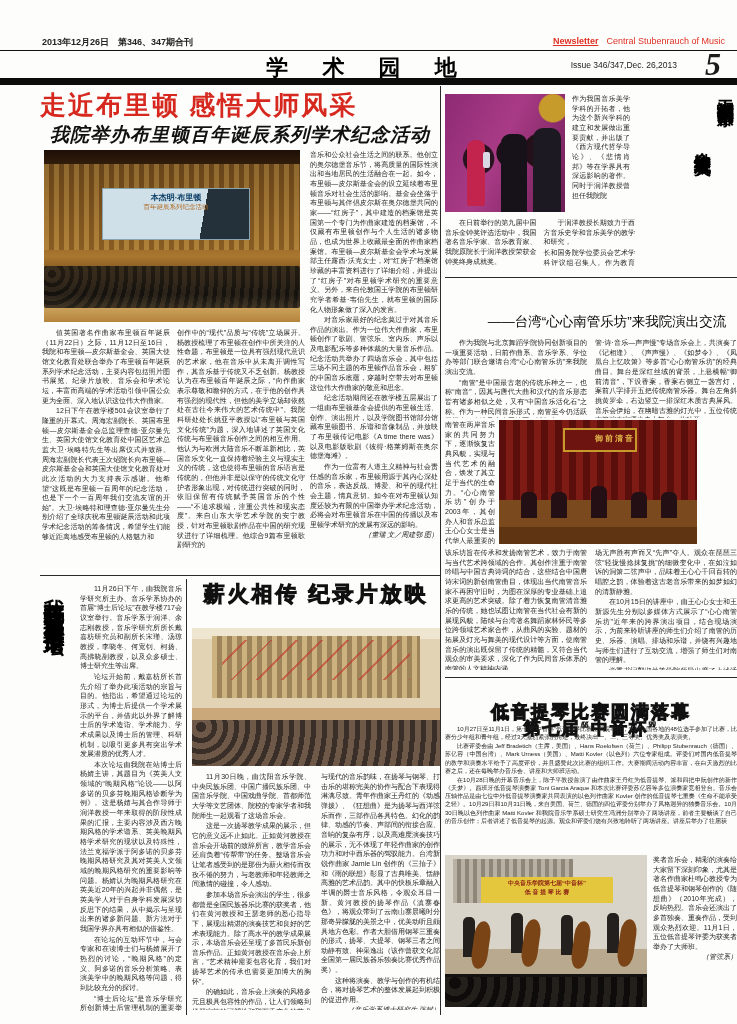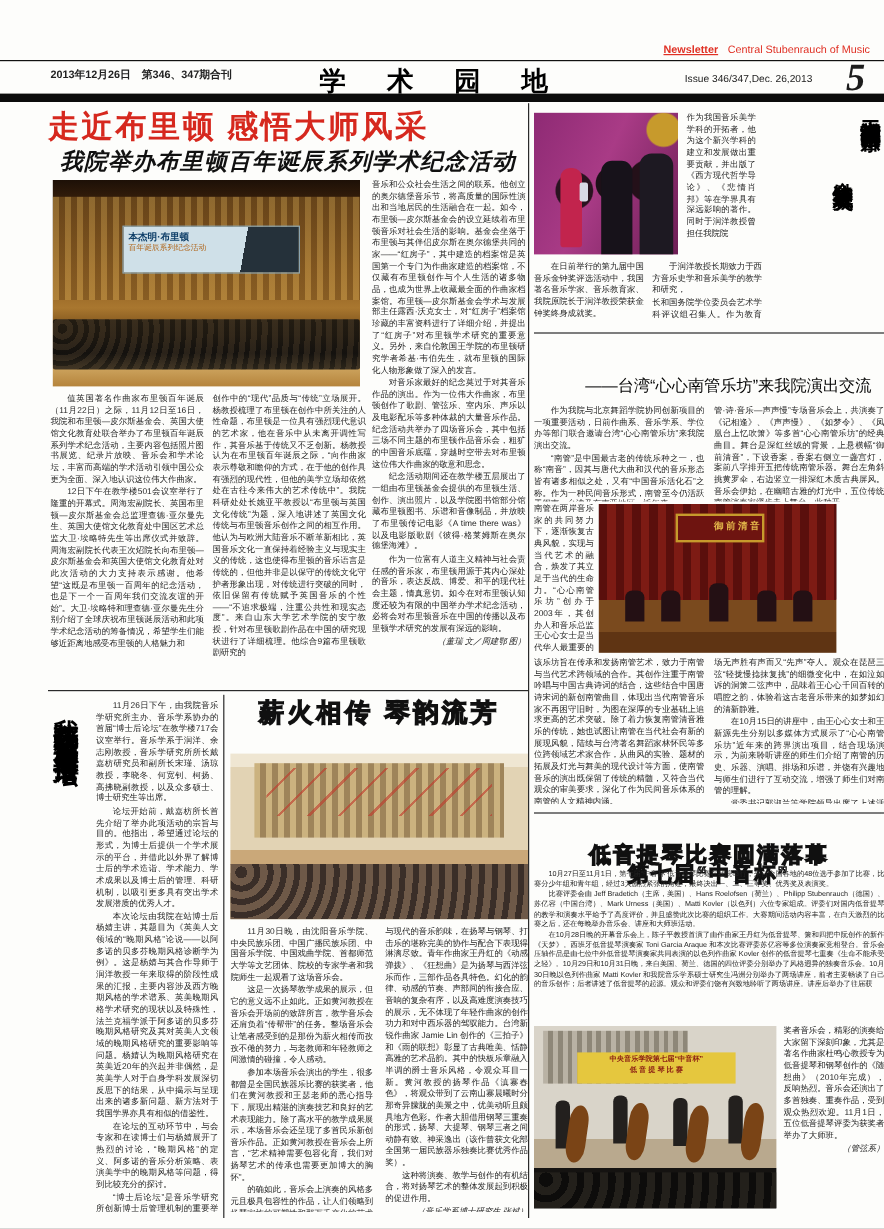--- a/index.html
+++ b/index.html
@@ -1,19 +1,19 @@
 <!DOCTYPE html>
 <html><head>
 <meta charset="utf-8">
 <style>
   html,body{margin:0;padding:0;background:#9a9a9a;}
   .page{position:relative;width:737px;height:1024px;background:#fdfdfb;margin:0 auto;
         font-family:"Liberation Sans",sans-serif;color:#1c1c1c;overflow:hidden;}
   
-  .date-line{position:absolute;left:42px;top:36px;font-size:9px;font-weight:bold;color:#222;margin-top:20px;}
+  .date-line{position:absolute;left:42px;top:36px;font-size:9px;font-weight:bold;color:#222;}
   .nl-red{position:absolute;right:12px;top:36px;font-size:9px;color:#e03024;}
   .nl-red b{margin-right:8px;text-decoration:underline;}
   .rule-top{position:absolute;left:0;top:50px;width:737px;height:1px;background:#111;}
   .section-title{position:absolute;left:0;top:53px;width:737px;text-align:center;
         font-size:22px;font-weight:bold;letter-spacing:14px;color:#000;}
   .issue-line{position:absolute;right:60px;top:60px;font-size:8.5px;color:#222;padding-left:32px;}
   .page-number{position:absolute;right:16px;top:46px;font-size:32px;font-weight:bold;
         font-style:italic;font-family:"Liberation Serif",serif;}
   .thick-bar{position:absolute;left:0;top:78px;width:737px;height:7px;background:#0c0c0c;}
   
@@ -28,24 +28,24 @@
   .b-head{position:absolute;left:0;top:2px;width:400px;
         font-size:26px;font-weight:bold;color:#d6281e;letter-spacing:2px;}
   .b-sub{position:absolute;left:0;top:36px;width:400px;text-align:center;
         font-family:"Liberation Serif",serif;font-weight:bold;font-style:italic;
         font-size:19px;letter-spacing:1px;color:#111;}
   .b-photo{position:absolute;left:4px;top:64px;width:256px;height:172px;
         background:linear-gradient(#1d1007 0%,#4a2a0e 18%,#8a5a20 45%,#a9772f 62%,#6d4616 75%,#2b1a0b 84%,#caa05a 92%,#b5843c 100%);
         overflow:hidden;}
   .b-pipes{position:absolute;left:0;top:14px;width:256px;height:86px;
         background:repeating-linear-gradient(90deg,#b5893f 0 5px,#7d5520 5px 10px);opacity:.7;}
-  .b-banner{position:absolute;left:58px;top:38px;width:148px;height:40px;
+  .b-banner{position:absolute;left:58px;top:38px;width:148px;height:52px;
         background:linear-gradient(100deg,#cfe0e8 0 68%,#25313a 68% 100%);
         border:1px solid #8aa4b0;color:#104a7a;font-size:7px;line-height:1.3;
-        padding:4px 4px;box-sizing:border-box;}
+        padding:4px 4px;box-sizing:border-box;text-align:center;}
   .b-banner .t1{color:#0b3c66;font-weight:bold;font-size:8px;}
   .b-banner .t2{color:#b0671d;font-size:6.5px;}
   .b-musicians{position:absolute;left:0;bottom:14px;width:256px;height:42px;
         background:repeating-radial-gradient(circle at 8px 8px,#10100f 0 4px,#2a241c 4px 9px);
         opacity:.85;border-radius:2px;}
   .b-col{position:absolute;width:128px;}
   
   .yu{position:absolute;left:445px;top:86px;width:292px;height:190px;}
   .yu-photo{position:absolute;left:0;top:8px;width:120px;height:118px;overflow:hidden;
         background:radial-gradient(circle at 28% 55%,#2a1320 0 14%,transparent 15%),
@@ -268,21 +268,21 @@
       <p>11月26日下午，由我院音乐学研究所主办、音乐学系协办的首届“博士后论坛”在教学楼717会议室举行。音乐学系于润洋、余志刚教授，音乐学研究所所长戴嘉枋研究员和副所长宋瑾、汤琼教授，李晓冬、何宽钊、柯扬、高拂晓副教授，以及众多硕士、博士研究生等出席。</p>
       <p>论坛开始前，戴嘉枋所长首先介绍了举办此项活动的宗旨与目的。他指出，希望通过论坛的形式，为博士后提供一个学术展示的平台，并借此以外界了解博士后的学术造诣、学术能力、学术成果以及博士后的管理、科研机制，以吸引更多具有突出学术发展潜质的优秀人才。</p>
       <p>本次论坛由我院在站博士后杨婧主讲，其题目为《英美人文领域的“晚期风格”论说——以阿多诺的贝多芬晚期风格诊断学为例》。这是杨婧与其合作导师于润洋教授一年来取得的阶段性成果的汇报，主要内容涉及西方晚期风格的学术谱系、英美晚期风格学术研究的现状以及特殊性，法兰克福学派于阿多诺的贝多芬晚期风格研究及其对英美人文领域的晚期风格研究的重要影响等问题。杨婧认为晚期风格研究在英美近20年的兴起并非偶然，是英美学人对于自身学科发展深切反思下的结果，从中揭示与呈现出来的诸多新问题、新方法对于我国学界亦具有相似的借鉴性。</p>
       <p>在论坛的互动环节中，与会专家和在读博士们与杨婧展开了热烈的讨论，“晚期风格”的定义、阿多诺的音乐分析策略、表演美学中的晚期风格等问题，得到比较充分的探讨。</p>
       <p>“博士后论坛”是音乐学研究所创新博士后管理机制的重要举措，今后将继续举办。</p>
 
     </div>
   </section>
 
   <section class="yq">
-    <div class="yq-h">薪火相传  琴韵流芳</div>
+    <div class="yq-h">薪火相传  纪录片放映</div>
     <div class="yq-photo">
       <div class="yq-pipes"></div>
       <div class="yq-deco"></div>
       <div class="yq-people"></div>
     </div>
     <div class="yq-c1 body-txt">
       <p>11月30日晚，由沈阳音乐学院、中央民族乐团、中国广播民族乐团、中国音乐学院、中国戏曲学院、首都师范大学等文艺团体、院校的专家学者和我院师生一起观看了这场音乐会。</p>
       <p>这是一次扬琴教学成果的展示，但它的意义远不止如此。正如黄河教授在音乐会开场前的致辞所言，教学音乐会还肩负着“传帮带”的任务。整场音乐会让笔者感受到的是那份为薪火相传而孜孜不倦的努力，与老教师和年轻教师之间激情的碰撞，令人感动。</p>
       <p>参加本场音乐会演出的学生，很多都曾是全国民族器乐比赛的获奖者，他们在黄河教授和王瑟老师的悉心指导下，展现出精湛的演奏技艺和良好的艺术表现能力。除了高水平的教学成果展示，本场音乐会还呈现了多首民乐新创音乐作品。正如黄河教授在音乐会上所言，“艺术精神需要包容化育，我们对扬琴艺术的传承也需要更加博大的胸怀”。</p>
       <p>的确如此，音乐会上演奏的风格多元且极具包容性的作品，让人们领略到扬琴家族的可塑性和那万千变化的艺术魅力。著名作</p>

